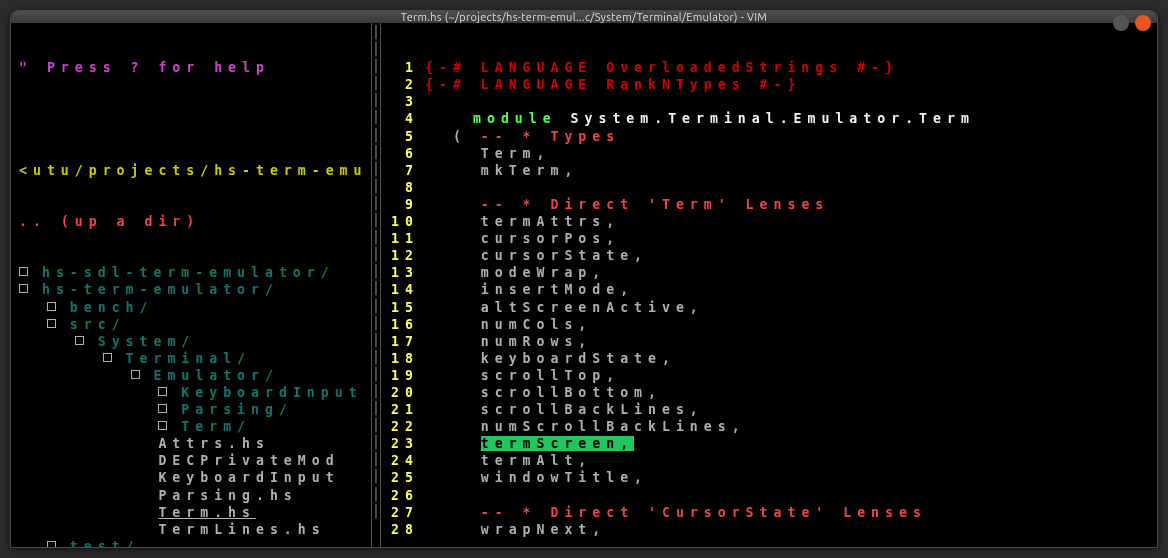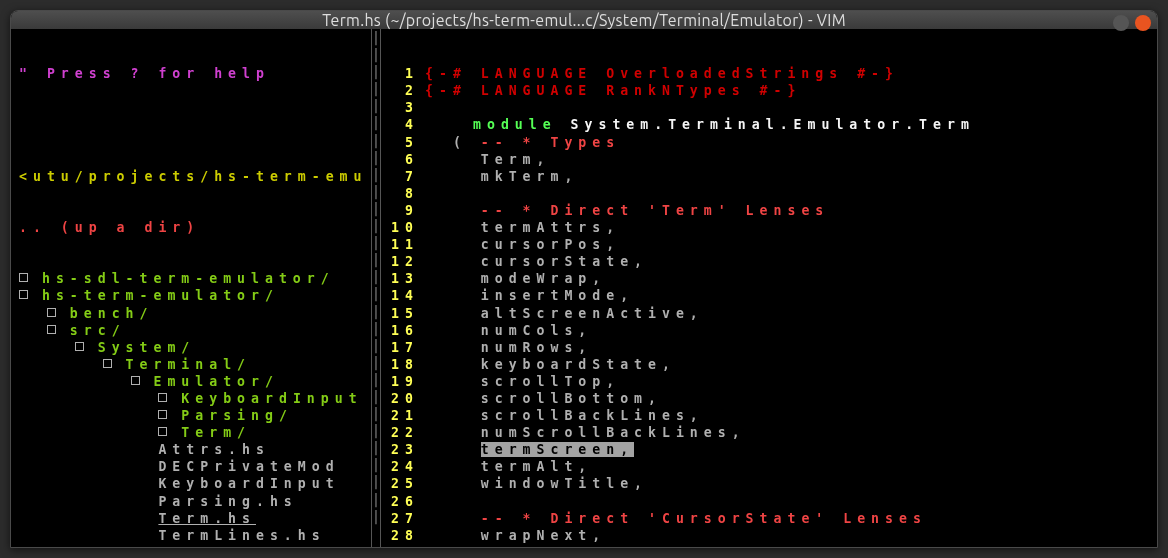--- a/index.html
+++ b/index.html
@@ -23,21 +23,21 @@
     box-shadow: 0 2px 8px rgba(0,0,0,0.6);
   }
   .titlebar {
     background: linear-gradient(#4e4e4e, #3a3a3a);
     height: 26px;
     display: flex;
     align-items: center;
     justify-content: center;
     position: relative;
     color: #ddd;
-    font-size: 16px;
+    font-size: 11px;
     font-family: "Ubuntu", "DejaVu Sans", sans-serif;
     letter-spacing: 0.3px;
   }
   .window-controls {
     position: absolute;
     right: 6px;
     top: 4px;
     display: flex;
     gap: 6px;
   }
@@ -80,27 +80,27 @@
     overflow: hidden;
     position: relative;
   }
   .code-line { display:flex; height:17.1px; }
   .lnum { width: 44px; text-align:right; color:#ffff55; padding-right: 6px; letter-spacing: 6px;}
   .code { flex:1; overflow:hidden; }
 
   
   .mag { color: #d040d0; }
   .cyan { color: #ef4444; }
-  .cyanb { color: #84cc16; }
+  .cyanb { color: #0f766e; }
   .yel { color: #cccc00; }
   .red { color: #d00000; }
   .grnb { color: #55ff55; padding-left: 48px; }
   .wht { color: #f5f5f5; margin-top: 8px; }
   .gry { color: #b0b0b0; }
-  .cursorcell { background:#a3a3a3; color:#000; }
+  .cursorcell { background:#22c55e; color:#000; }
   .uline { text-decoration: underline; }
 
   .box {
     display:inline-block; width:9px; height:9px; border:1px solid currentColor; vertical-align: 1px;
   }
 </style>
 </head>
 <body>
 
 <div class="window">

